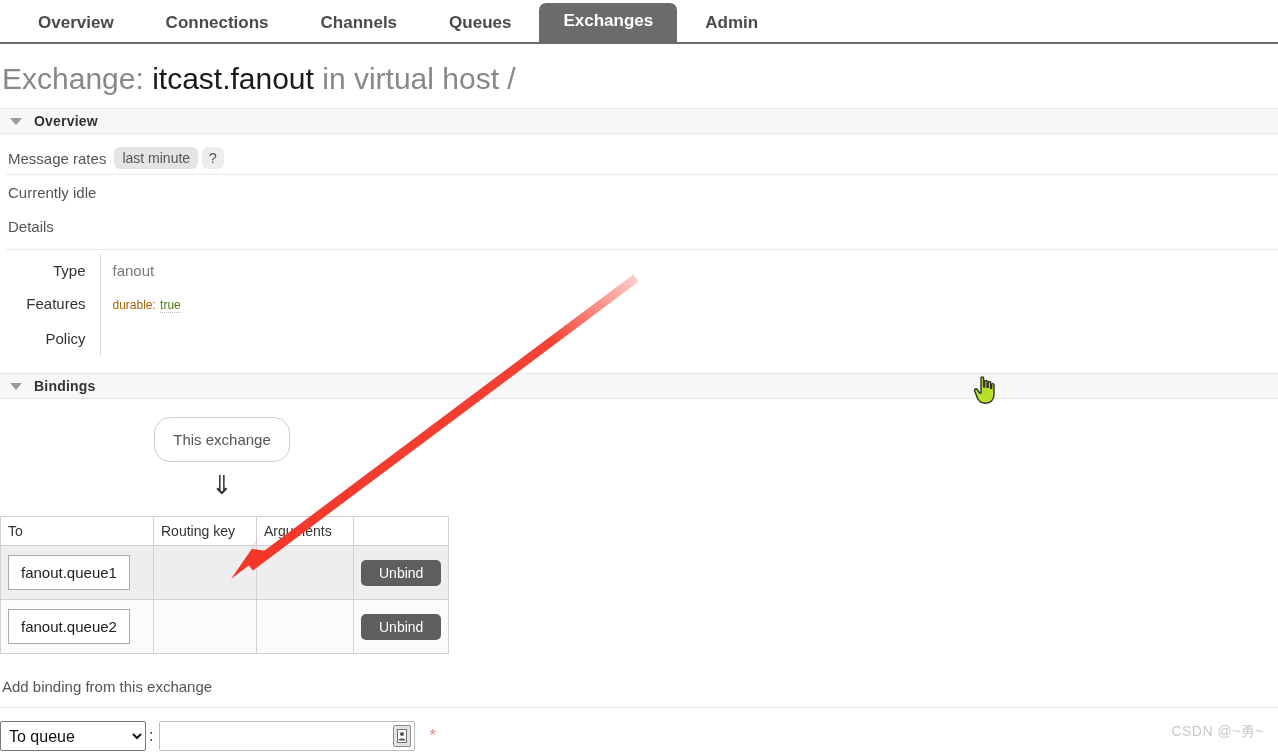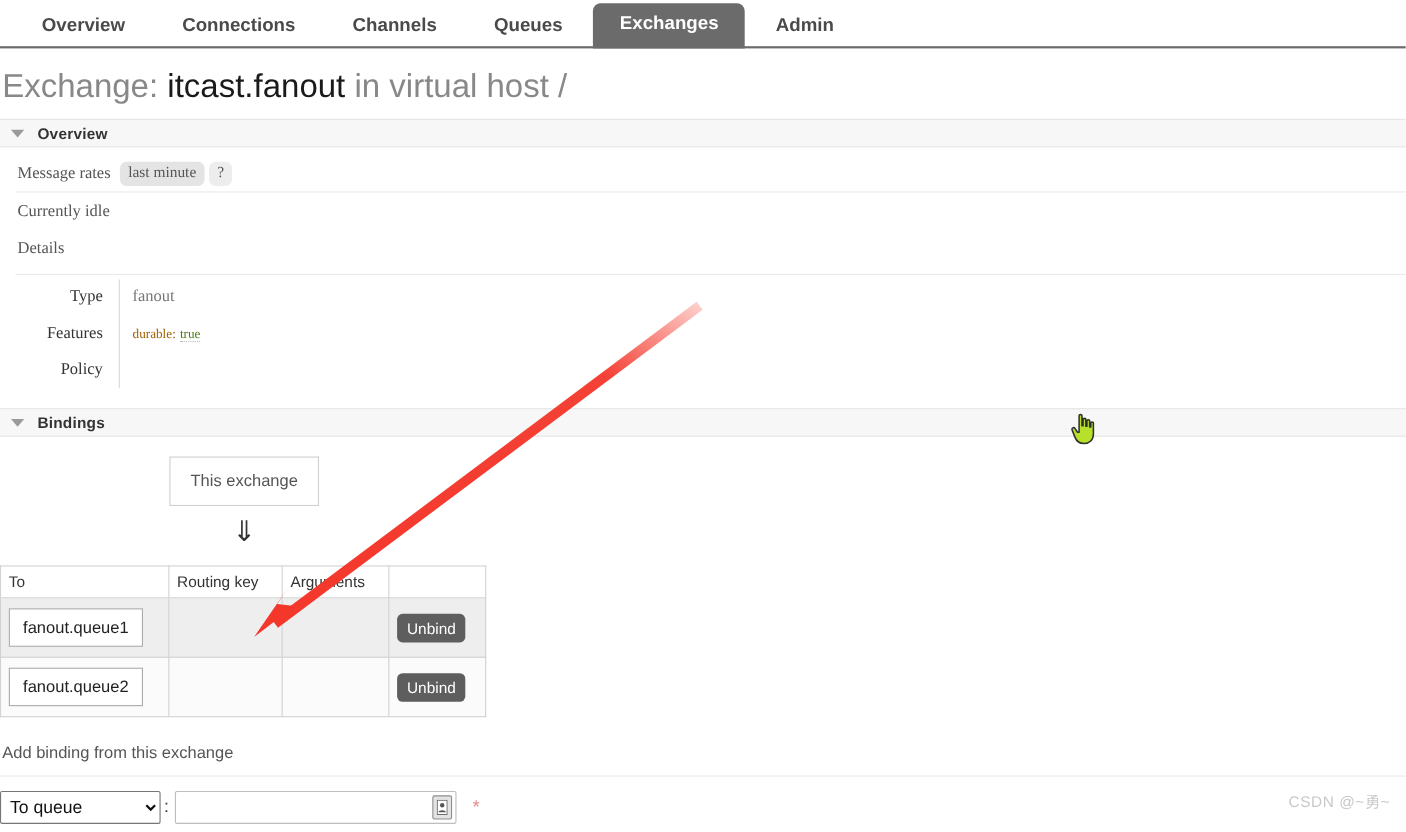--- a/index.html
+++ b/index.html
@@ -166,21 +166,21 @@
     border-bottom: 1px dotted #bbb;
     cursor: help;
   }
 
   
   .bind-area { position: relative; padding-top: 18px; }
   .exchange-box {
     width: 136px;
     margin-left: 154px;
     border: 1px solid #cfcfcf;
-    border-radius: 0;
+    border-radius: 16px;
     background: #fff;
     text-align: center;
     font-size: 15px;
     color: #555;
     padding: 13px 0 13px 0;
     cursor: pointer;
   }
   .down-arrow {
     margin-left: 154px;
     width: 136px;
@@ -231,21 +231,21 @@
     cursor: pointer;
     white-space: nowrap;
   }
   .unbind-btn {
     display: inline-block;
     background: #5e5e5e;
     color: #ffffff;
     font-size: 14px;
     border: 0;
     border-radius: 5px;
-    padding: 5px 9px;
+    padding: 5px 18px;
     cursor: pointer;
     font-family: inherit;
   }
 
   
   .add-label {
     font-size: 15px;
     color: #555;
     padding: 24px 0 6px 2px;
   }
@@ -304,21 +304,21 @@
     position: absolute;
     right: 14px;
     bottom: 10px;
     font-size: 14px;
     color: #c9c9c9;
     letter-spacing: .5px;
     white-space: nowrap;
   }
   .cursor-hand { position: absolute; left: 972px; top: 375px; }
   .content { position: relative; width: 1278px; }
-  .pad { padding-left: 14px; font-family: Liberation Serif, serif; }
+  .pad { padding-left: 6px; }
 </style>
 </head>
 <body>
 
 <div class="content">
 
   <div class="nav-wrap">
     <div class="nav-rule"></div>
     <div class="nav">
       <a class="nav-item">Overview</a>

